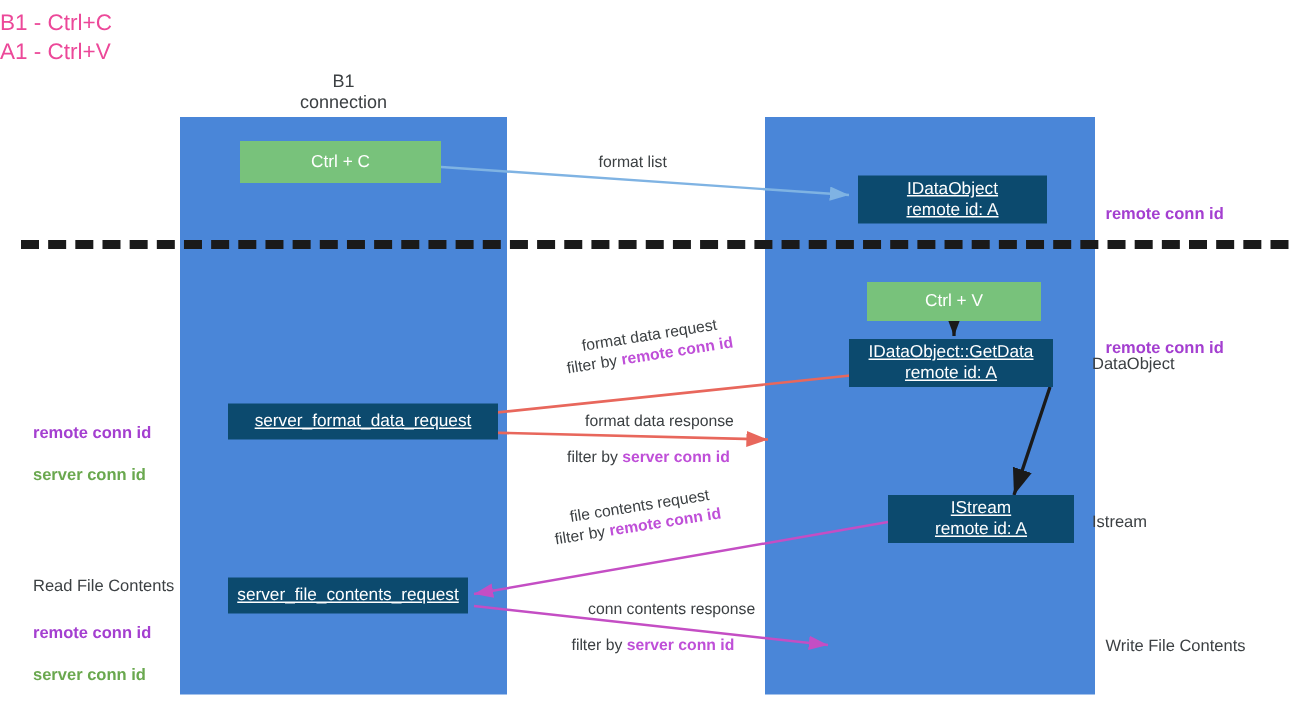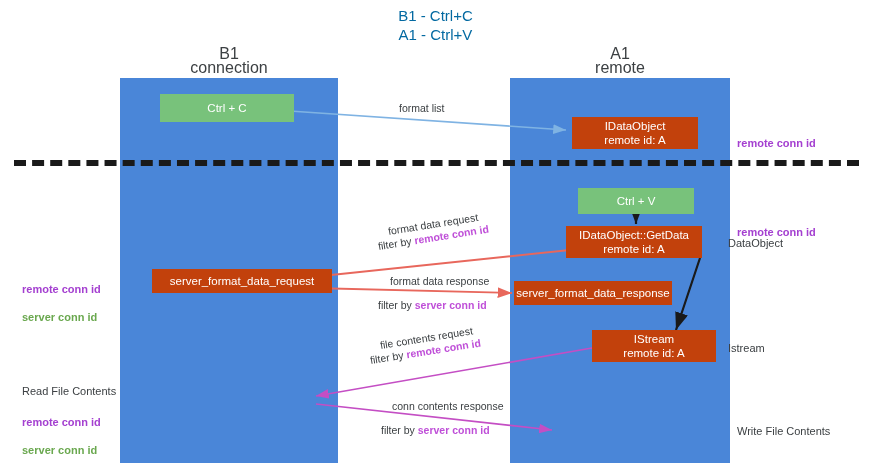--- a/index.html
+++ b/index.html
@@ -10,30 +10,29 @@
     color:#3c4043;
     overflow:hidden;
   }
   #stage{position:relative;width:871px;height:467px;}
 
   .abs{position:absolute;}
 
   
   #title{
     left:0;top:6px;width:871px;
-    text-align:center;
     font-size:15px;line-height:19px;
-    color:#0369a1;
+    color:#ec4899;
     white-space:pre;
   }
 
   
   .lane-head{
     text-align:center;
-    font-size:16px;line-height:14px;
+    font-size:12px;line-height:14px;
     color:#3c4043;
     white-space:pre;
   }
   #head-b1{left:120px;top:47px;width:218px;}
   #head-a1{left:510px;top:47px;width:220px;}
 
   
   .lane{background:#4a86d8;}
   #lane-b1{left:120px;top:78px;width:218px;height:385px;}
   #lane-a1{left:510px;top:78px;width:220px;height:385px;}
@@ -49,21 +48,21 @@
     box-sizing:border-box;
     display:flex;flex-direction:column;
     align-items:center;justify-content:center;
     color:#ffffff;
     font-size:11.5px;line-height:14px;
     text-align:center;
     white-space:pre-line;
     padding:3px 16px;
   }
   .node.green{background:#78c27b;}
-  .node.orange{background:#c2410c;}
+  .node.orange{background:#0c4a6e;text-decoration:underline;}
 
   
   .side-label{
     font-size:11px;line-height:14px;
     white-space:pre-line;
   }
   .side-label.plain{color:#3c4043;}
   .purple{color:#a43fd0;font-weight:bold;}
   .green-t{color:#6aa84f;font-weight:bold;}
 
@@ -82,22 +81,20 @@
 </head>
 <body>
 
 <div id="stage">
 
   <div class="abs" id="title">B1 - Ctrl+C
 A1 - Ctrl+V</div>
 
   <div class="abs lane-head" id="head-b1">B1
 connection</div>
-  <div class="abs lane-head" id="head-a1">A1
-remote</div>
 
   <div class="abs lane" id="lane-b1"></div>
   <div class="abs lane" id="lane-a1"></div>
 
   <svg id="edges" viewBox="0 0 871 467">
     <defs>
       <marker id="ah-blue" markerWidth="9" markerHeight="9" refX="8" refY="3" orient="auto">
         <path d="M0,0 L8,3 L0,6 z" fill="#7fb3e3"></path>
       </marker>
       <marker id="ah-red" markerWidth="9" markerHeight="9" refX="8" refY="3" orient="auto">
@@ -133,25 +130,25 @@
   <div class="abs node orange" style="left:572px;top:117px;width:126px;height:32px;">IDataObject
 remote id: A</div>
 
   <div class="abs node green" style="left:578px;top:188px;width:116px;height:26px;">Ctrl + V</div>
 
   <div class="abs node orange" style="left:566px;top:226px;width:136px;height:32px;">IDataObject::GetData
 remote id: A</div>
 
   <div class="abs node orange" style="left:152px;top:269px;width:180px;height:24px;">server_format_data_request</div>
 
-  <div class="abs node orange" style="left:514px;top:281px;width:158px;height:24px;">server_format_data_response</div>
 
   <div class="abs node orange" style="left:592px;top:330px;width:124px;height:32px;">IStream
 remote id: A</div>
 
+  <div class="abs node orange" style="left:152px;top:385px;width:160px;height:24px;">server_file_contents_request</div>
 
 
   <div class="abs side-label" style="left:737px;top:122px;">
     <span class="purple">remote conn id</span>
   </div>
 
   <div class="abs side-label" style="left:737px;top:211px;">
     <span class="purple">remote conn id</span>
   </div>
 

